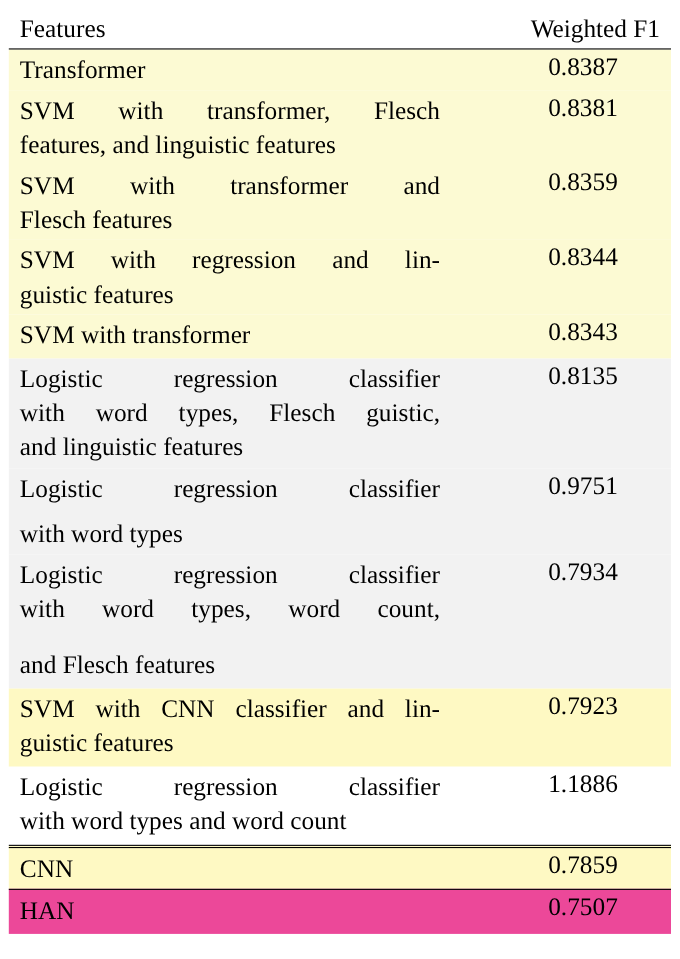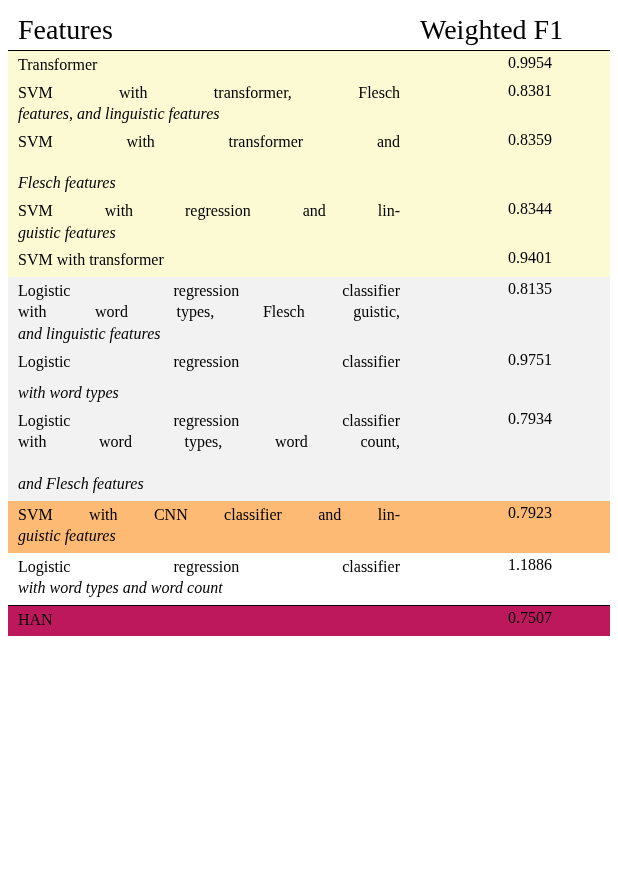--- a/index.html
+++ b/index.html
@@ -15,30 +15,31 @@
     }
     .table {
       width: 100%;
       border-collapse: collapse;
     }
     .header-row {
       border-bottom: 1px solid #000;
     }
     .header-row td {
       padding: 6px 10px 4px 10px;
-      font-size: 28px;
+      font-size: 23px;
     }
     .header-features {
       text-align: left;
     }
     .header-f1 {
+      text-align: right;
     }
     .data-row td {
       padding: 3px 10px;
-      font-size: 16px;
+      font-size: 23px;
       vertical-align: top;
     }
     .feature-cell {
       text-align: justify;
       text-align-last: left;
       max-width: 380px;
       text-justify: inter-word;
       line-height: 1.35;
     }
     .f1-cell {
@@ -46,87 +47,86 @@
       width: 200px;
       padding-left: 50px !important;
     }
     .bg-yellow {
       background-color: #fcfad3;
     }
     .bg-gray {
       background-color: #f2f2f2;
     }
     .bg-orange {
-      background-color: #fdba74;
+      background-color: #fef9c3;
       border-radius: 17px;
     }
     .bg-white {
       background-color: #ffffff;
     }
     .bg-cyan {
-      background-color: #be185d;
+      background-color: #ec4899;
       padding-left: 16px;
     }
     .section-divider {
       border-top: 1px solid #000;
     }
     .double-border td {
       border-top: 3px double #000;
     }
     .row-last td {
       padding-bottom: 6px;
     }
     .narrow-justify {
       text-align: justify;
       text-align-last: justify;
     }
     .narrow-justify-last {
       text-align: justify;
       text-align-last: left;
-      font-style: italic;
     }
   </style>
 </head>
 <body>
 
 <table class="table">
   <tbody>
       <tr class="header-row">
     <td class="header-features">Features</td>
     <td class="header-f1">Weighted F1</td>
   </tr>
 
   <tr class="data-row bg-yellow">
     <td class="feature-cell">Transformer</td>
-    <td class="f1-cell">0.9954</td>
+    <td class="f1-cell">0.8387</td>
   </tr>
   <tr class="data-row bg-yellow">
     <td class="feature-cell">
       <span class="narrow-justify" style="display:block;">SVM with transformer, Flesch</span>
       <span class="narrow-justify-last" style="display:block;">features, and linguistic features</span>
     </td>
     <td class="f1-cell">0.8381</td>
   </tr>
   <tr class="data-row bg-yellow">
     <td class="feature-cell">
       <span class="narrow-justify" style="display:block;">SVM with transformer and</span>
-      <span class="narrow-justify-last" style="display:block;margin-top:20px;">Flesch features</span>
+      <span class="narrow-justify-last" style="display:block;">Flesch features</span>
     </td>
     <td class="f1-cell">0.8359</td>
   </tr>
   <tr class="data-row bg-yellow">
     <td class="feature-cell">
       <span class="narrow-justify" style="display:block;">SVM with regression and lin-</span>
       <span class="narrow-justify-last" style="display:block;">guistic features</span>
     </td>
     <td class="f1-cell">0.8344</td>
   </tr>
   <tr class="data-row bg-yellow row-last">
     <td class="feature-cell">SVM with transformer</td>
-    <td class="f1-cell">0.9401</td>
+    <td class="f1-cell">0.8343</td>
   </tr>
 
   <tr class="data-row bg-gray">
     <td class="feature-cell">
       <span class="narrow-justify" style="display:block;">Logistic regression classifier</span>
       <span class="narrow-justify" style="display:block;">with word types, Flesch guistic,</span>
       <span class="narrow-justify-last" style="display:block;">and linguistic features</span>
     </td>
     <td class="f1-cell">0.8135</td>
   </tr>
@@ -155,18 +155,22 @@
   </tr>
 
   <tr class="data-row bg-white row-last">
     <td class="feature-cell">
       <span class="narrow-justify" style="display:block;">Logistic regression classifier</span>
       <span class="narrow-justify-last" style="display:block;">with word types and word count</span>
     </td>
     <td class="f1-cell">1.1886</td>
   </tr>
 
+  <tr class="data-row bg-orange double-border">
+    <td class="feature-cell">CNN</td>
+    <td class="f1-cell">0.7859</td>
+  </tr>
   <tr class="data-row bg-cyan section-divider row-last">
     <td class="feature-cell">HAN</td>
     <td class="f1-cell">0.7507</td>
   </tr>
 </tbody>
   </table>
 
 </body></html>

